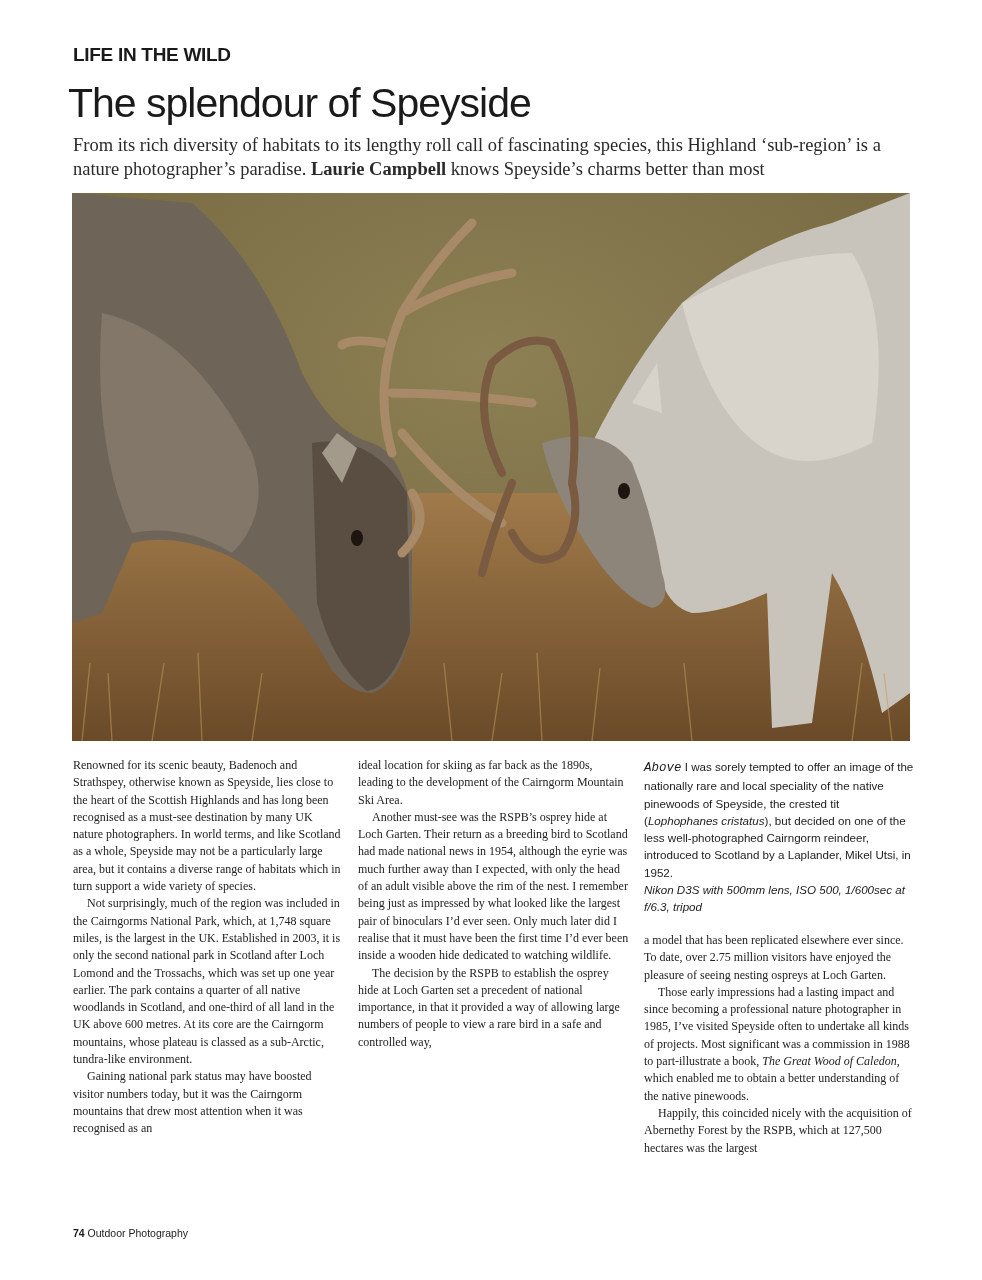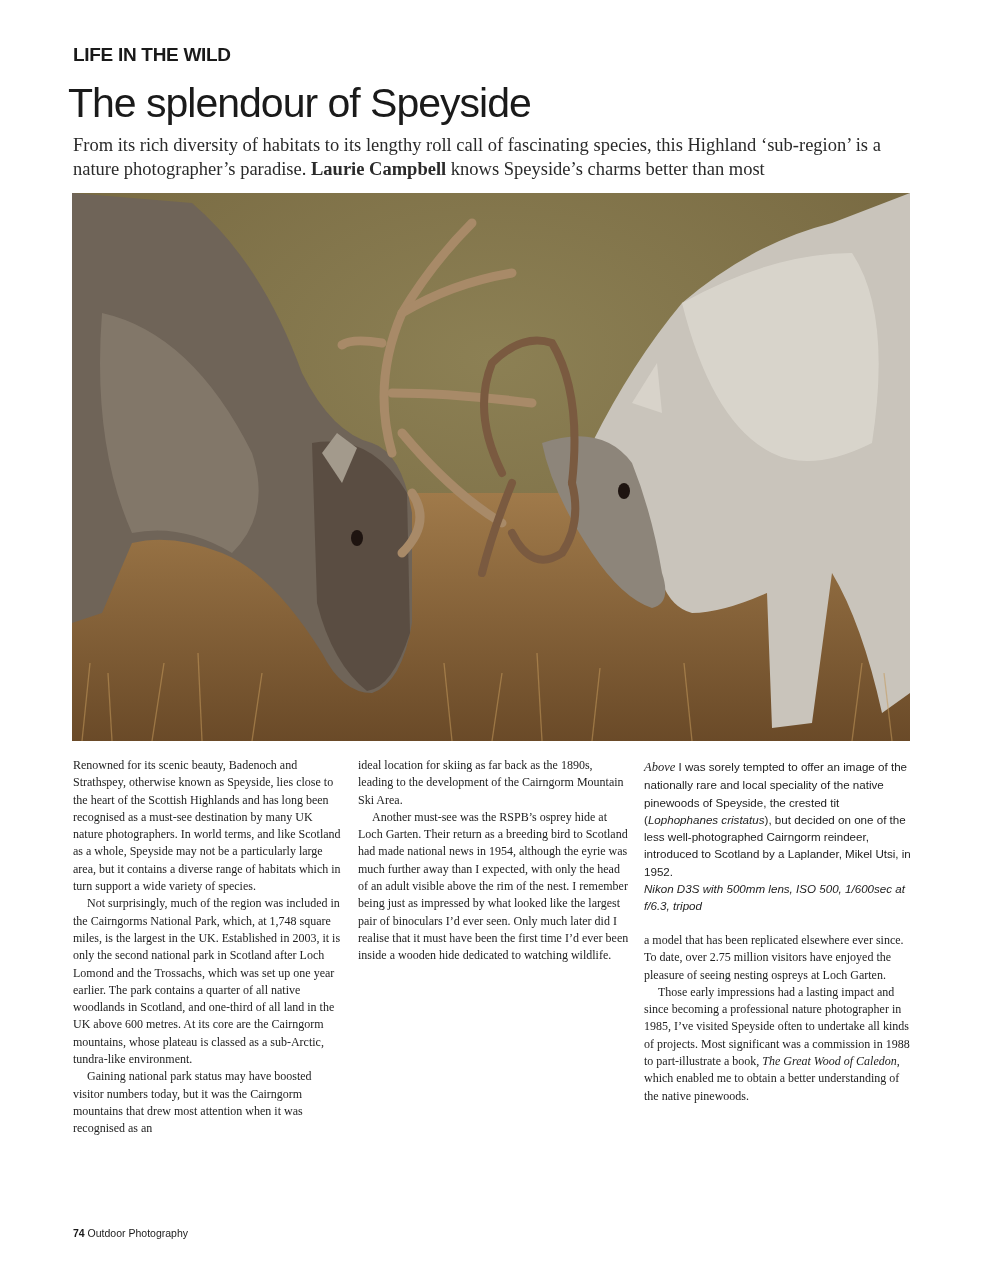--- a/index.html
+++ b/index.html
@@ -32,21 +32,21 @@
   }
   .col p { margin: 0; text-indent: 14px; }
   .col p.first { text-indent: 0; }
   .c1 { left: 73px; }
   .c2 { left: 358px; }
   .c3 { left: 644px; }
   .caption {
     position: absolute; left: 644px; top: 758px; width: 272px;
     font-family: "Liberation Sans", sans-serif; font-size: 11.6px; line-height: 17.3px; color: #1c1c1c;
   }
-  .caption .lead { font-family: Liberation Serif, serif; font-style: italic; font-size: 12.5px; }
+  .caption .lead { font-family: Liberation Mono, monospace; font-style: italic; font-size: 12.5px; }
   .caption .tech { font-style: italic; display: block; }
   .caption i { font-style: italic; }
   .c3 { top: 932px; }
   .footer {
     position: absolute; left: 73px; top: 1227px;
     font-family: "Liberation Sans", sans-serif; font-size: 10.5px; color: #1a1a1a;
   }
   .footer b { font-weight: bold; margin-top: 28px; }
 </style>
 </head>
@@ -121,29 +121,31 @@
 
 <div class="col c1">
   <p class="first">Renowned for its scenic beauty, Badenoch and Strathspey, otherwise known as Speyside, lies close to the heart of the Scottish Highlands and has long been recognised as a must-see destination by many UK nature photographers. In world terms, and like Scotland as a whole, Speyside may not be a particularly large area, but it contains a diverse range of habitats which in turn support a wide variety of species.</p>
   <p>Not surprisingly, much of the region was included in the Cairngorms National Park, which, at 1,748 square miles, is the largest in the UK. Established in 2003, it is only the second national park in Scotland after Loch Lomond and the Trossachs, which was set up one year earlier. The park contains a quarter of all native woodlands in Scotland, and one-third of all land in the UK above 600 metres. At its core are the Cairngorm mountains, whose plateau is classed as a sub-Arctic, tundra-like environment.</p>
   <p>Gaining national park status may have boosted visitor numbers today, but it was the Cairngorm mountains that drew most attention when it was recognised as an</p>
 </div>
 
 <div class="col c2">
   <p class="first">ideal location for skiing as far back as the 1890s, leading to the development of the Cairngorm Mountain Ski Area.</p>
   <p>Another must-see was the RSPB’s osprey hide at Loch Garten. Their return as a breeding bird to Scotland had made national news in 1954, although the eyrie was much further away than I expected, with only the head of an adult visible above the rim of the nest. I remember being just as impressed by what looked like the largest pair of binoculars I’d ever seen. Only much later did I realise that it must have been the first time I’d ever been inside a wooden hide dedicated to watching wildlife.</p>
+  <p>The decision by the RSPB to establish the osprey hide at Loch Garten set a precedent of national importance, in that it provided a way of allowing large numbers of people to view a rare bird in a safe and controlled way,</p>
 </div>
 
 <div class="caption">
   <span class="lead">Above</span>
   <span>I was sorely tempted to offer an image of the nationally rare and local speciality of the native pinewoods of Speyside, the crested tit (</span><i>Lophophanes cristatus</i><span>), but decided on one of the less well-photographed Cairngorm reindeer, introduced to Scotland by a Laplander, Mikel Utsi, in 1952.</span>
   <span class="tech">Nikon D3S with 500mm lens, ISO 500, 1/600sec at f/6.3, tripod</span>
 </div>
 
 <div class="col c3">
   <p class="first">a model that has been replicated elsewhere ever since. To date, over 2.75 million visitors have enjoyed the pleasure of seeing nesting ospreys at Loch Garten.</p>
   <p><span>Those early impressions had a lasting impact and since becoming a professional nature photographer in 1985, I’ve visited Speyside often to undertake all kinds of projects. Most significant was a commission in 1988 to part-illustrate a book,</span> <i>The Great Wood of Caledon</i><span>, which enabled me to obtain a better understanding of the native pinewoods.</span></p>
+  <p>Happily, this coincided nicely with the acquisition of Abernethy Forest by the RSPB, which at 127,500 hectares was the largest</p>
 </div>
 
 <div class="footer">
   <b>74</b>
   <span>Outdoor Photography</span>
 </div>
 
 </body></html>

